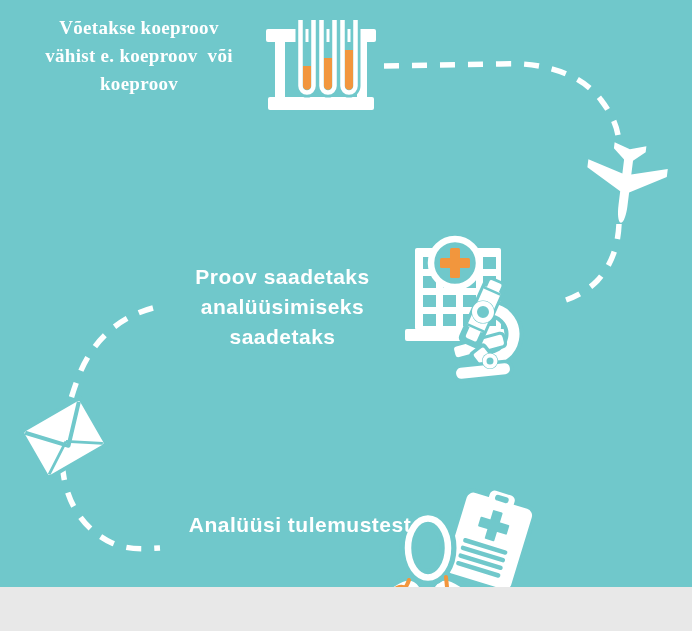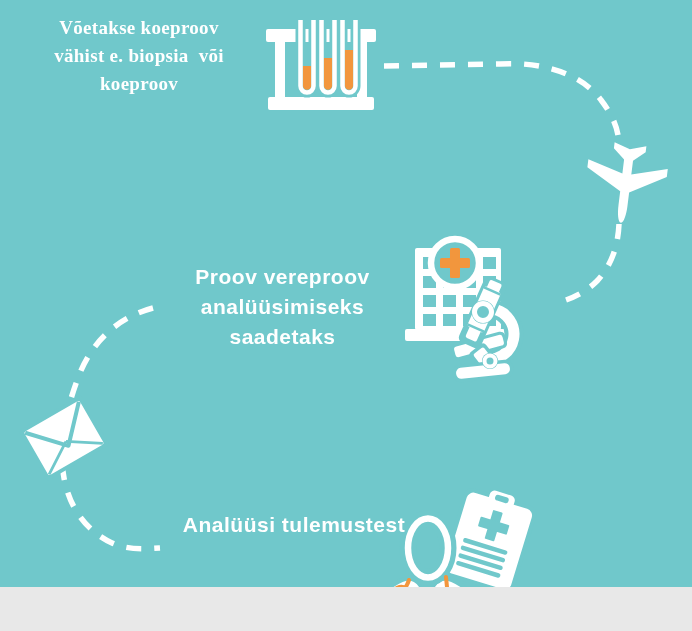--- a/index.html
+++ b/index.html
@@ -170,27 +170,27 @@
         <path d="M 392,595 A 9.5 9.5 0 1 1 407,604"></path>
         <path d="M 446,577 L 447.5,592"></path>
         <circle cx="448" cy="599" r="6" stroke-width="3.8"></circle>
         <circle cx="448" cy="599" r="1.8" fill="#f2963d" stroke="none"></circle>
       </g>
     </g>
   </svg>
 
   <div class="cap serif" style="left:21px;top:14px;width:236px">
     <div>Võetakse koeproov</div>
-    <div>vähist e. biopsia  või</div>
+    <div>vähist e. koeproov  või</div>
     <div>koeproov</div>
   </div>
 
   <div class="cap sans step2" style="left:145px;top:262px;width:275px">
-    <div>Proov vereproov</div>
+    <div>Proov saadetaks</div>
     <div>analüüsimiseks</div>
     <div>saadetaks</div>
   </div>
 
-  <div class="cap sans step3" style="left:149px;top:512px;width:290px">
+  <div class="cap sans step3" style="left:155px;top:512px;width:290px">
     <div>Analüüsi tulemustest</div>
   </div>
 
 </div>
 
 </body></html>

